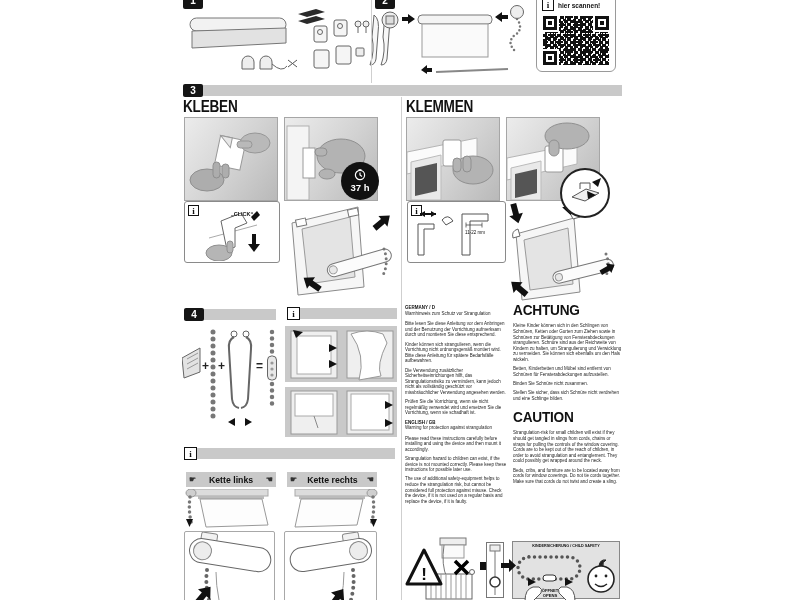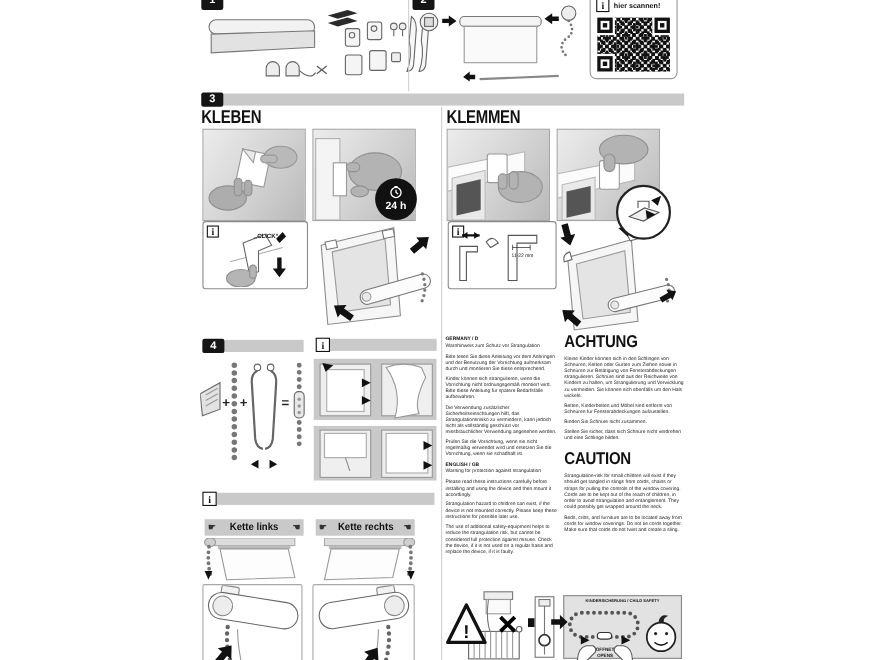--- a/index.html
+++ b/index.html
@@ -133,21 +133,21 @@
         <rect x="30" y="30" width="12" height="8" rx="4"></rect>
         <ellipse cx="42" cy="56" rx="8" ry="5"></ellipse>
       </g>
     </svg>
     <div class="badge24">
       <svg width="12" height="12" viewBox="0 0 12 12">
         <circle cx="6" cy="6" r="4.6" fill="none" stroke="#fff" stroke-width="1.2"></circle>
         <path d="M6 3.4 V6 l2 1.4" fill="none" stroke="#fff" stroke-width="1.2"></path>
         <path d="M4.5 .8 h3" stroke="#fff" stroke-width="1.2"></path>
       </svg>
-      <span>24 h</span>
+      <span>37 h</span>
     </div>
   </div>
 
   <div class="abs ibox" style="left:184px;top:201px;width:96px;height:62px">
     <div class="iicon abs" style="left:3px;top:3px;width:11px;height:11px">i</div>
     <svg class="abs" style="left:4px;top:2px" width="88" height="57" viewBox="0 0 88 57">
       <path d="M20 34 l48 -13" stroke="#aaa" fill="none"></path>
       <path d="M32 17 l20 -8 6 10 -12 5 v19 l-8 3 z" fill="#fff" stroke="#666"></path>
       <g fill="#b5b5b5" stroke="#8f8f8f">
         <ellipse cx="30" cy="49" rx="13" ry="8"></ellipse>

